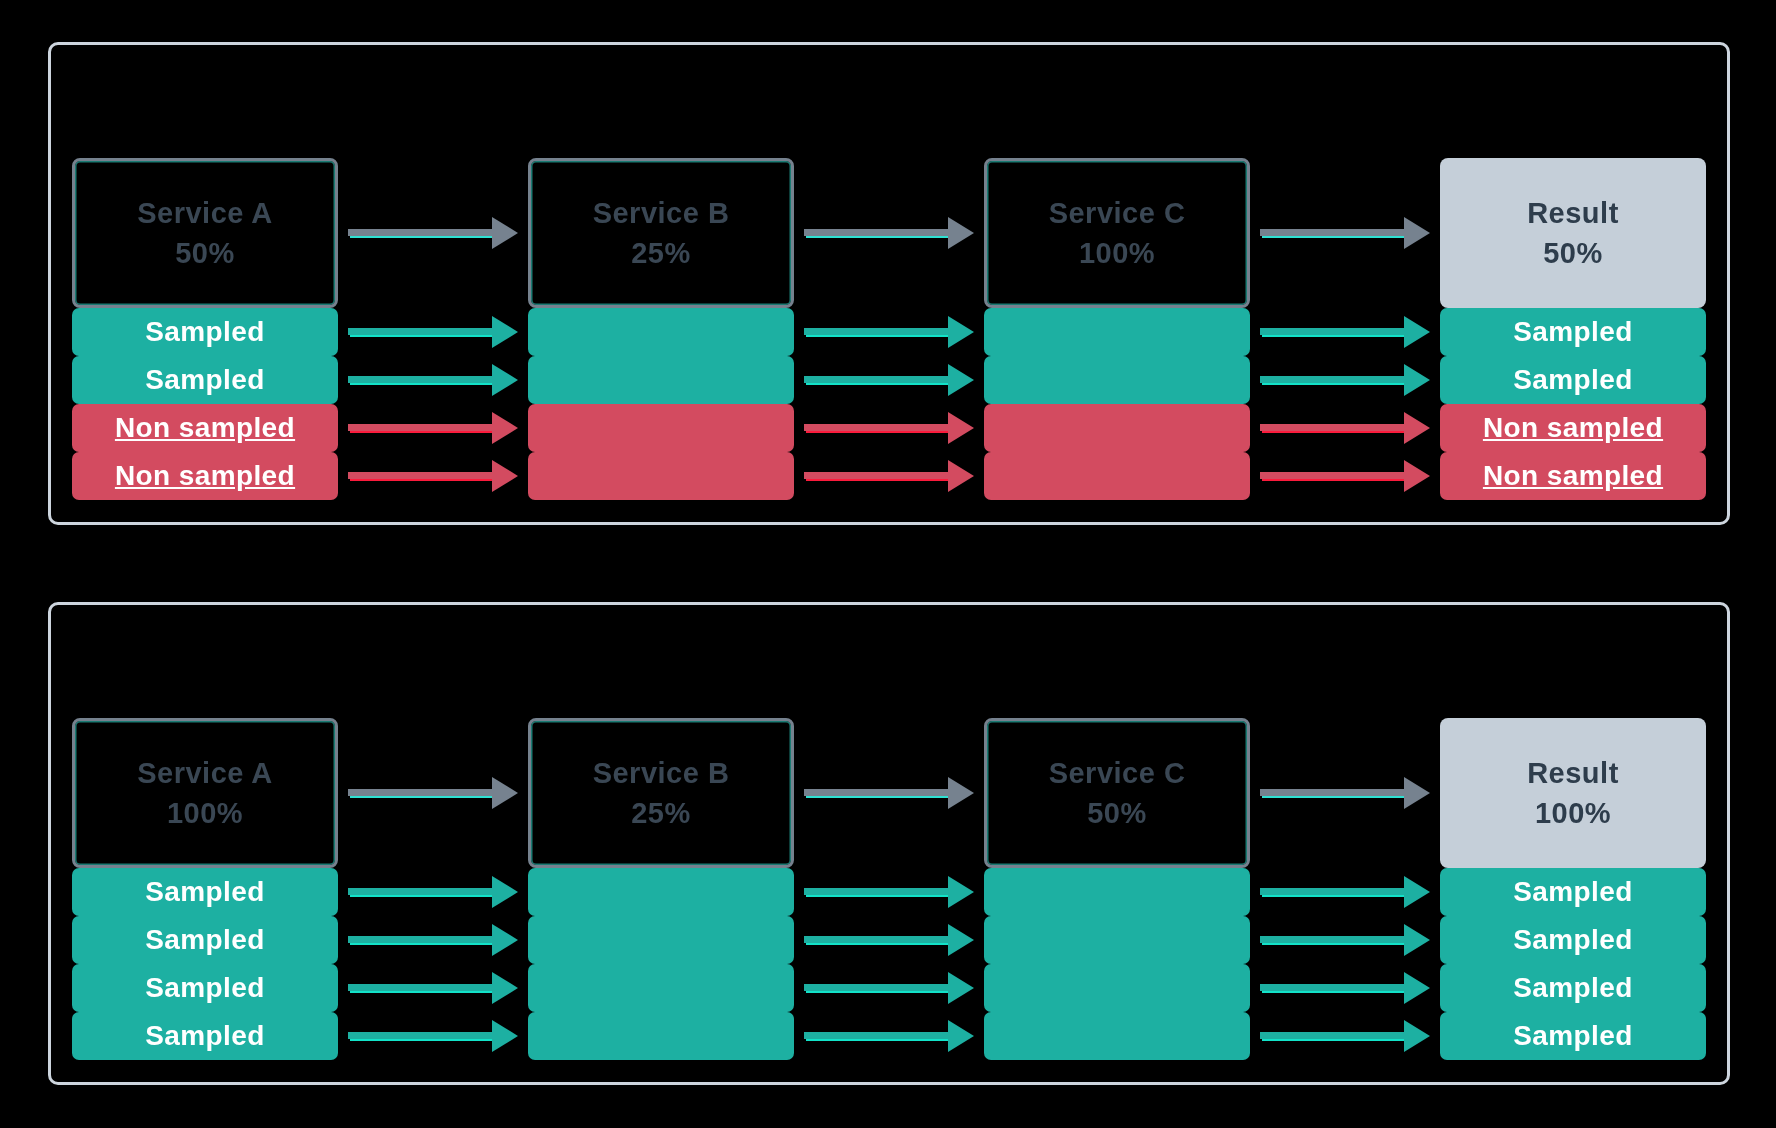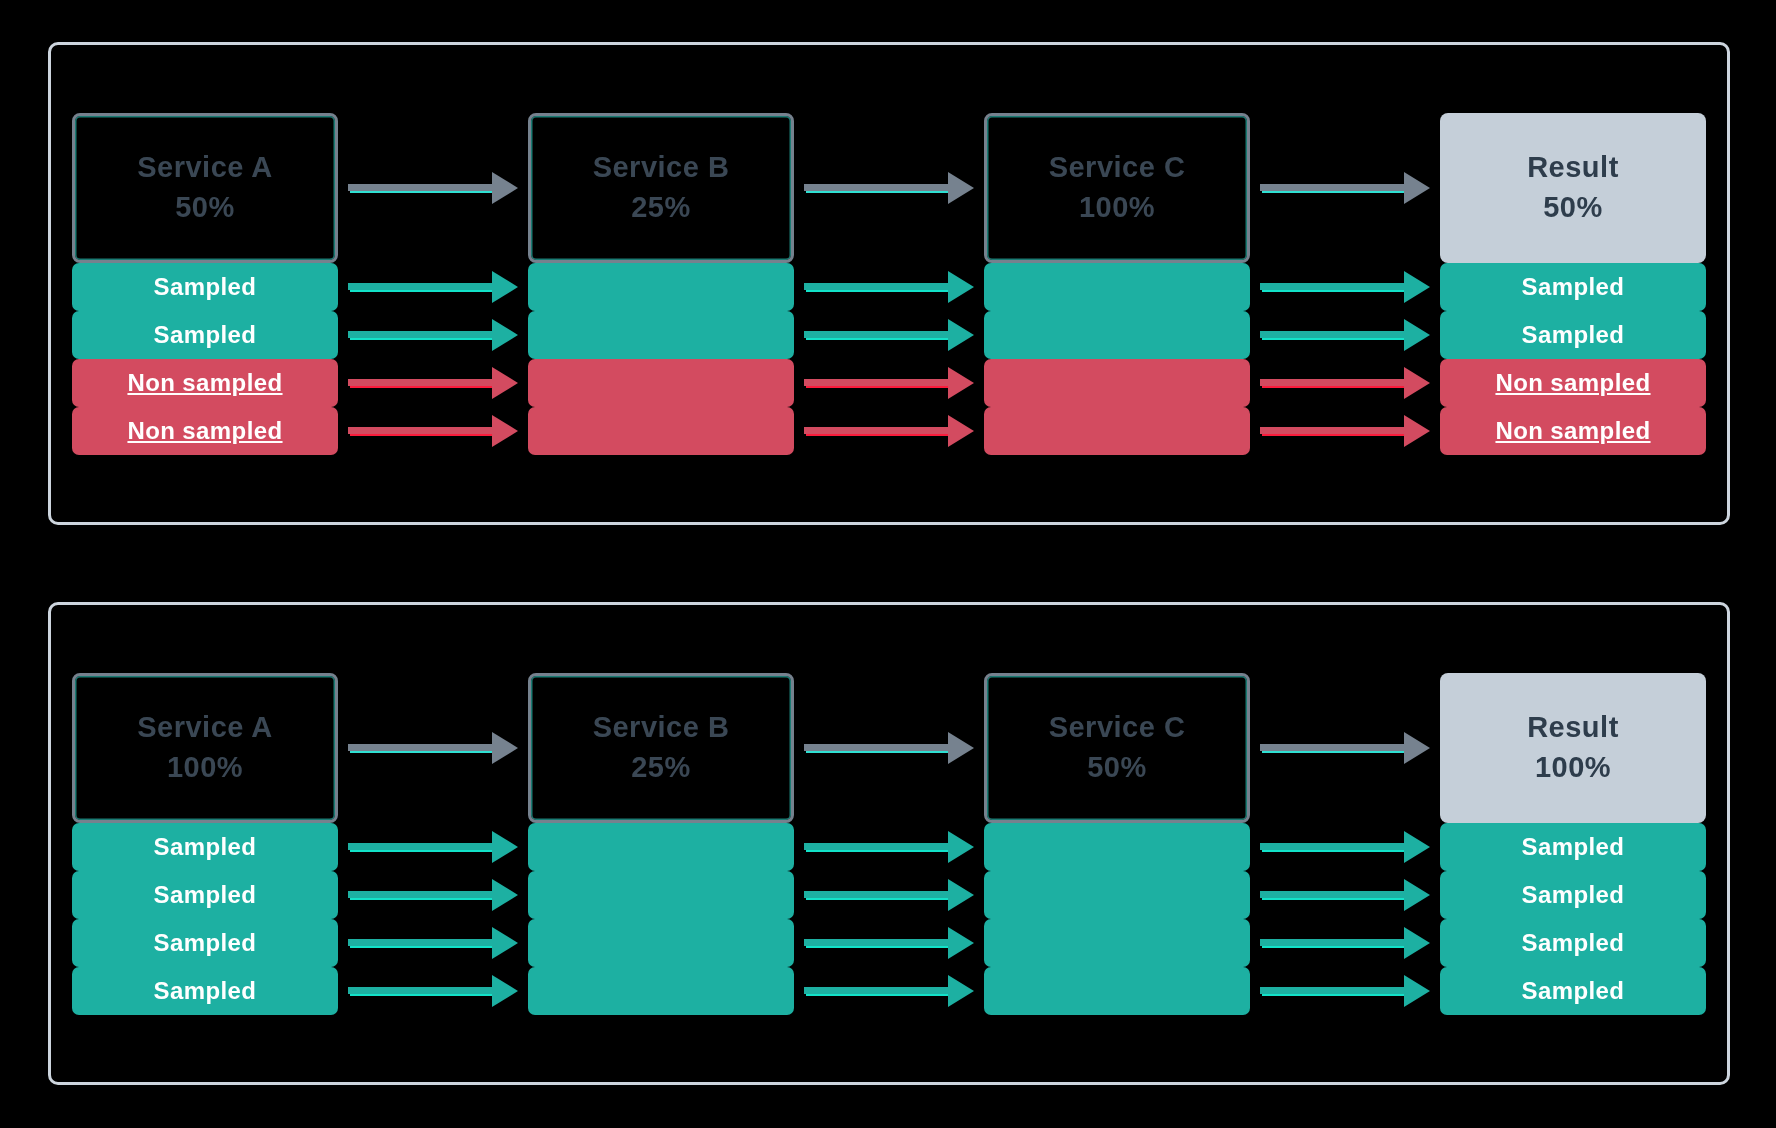--- a/index.html
+++ b/index.html
@@ -15,21 +15,21 @@
     padding:42px 46px 43px 48px;
     display:flex; flex-direction:column; gap:77px;
     background:#000;
   }
   .panel {
     box-sizing:border-box;
     flex:1;
     border:3px solid var(--panel-border);
     border-radius:10px;
     padding:22px 21px;
-    display:flex; flex-direction:column; justify-content:center;
+    display:flex; flex-direction:column; justify-content:flex-end;
   }
   .row {
     display:grid;
     grid-template-columns:266px 190px 266px 190px 266px 190px 266px;
     align-items:center;
   }
   
   .node {
     box-sizing:border-box;
     height:150px;
@@ -47,21 +47,21 @@
   .node.result {
     background:var(--result-bg);
     color:var(--result-text);
   }
   
   .bar {
     box-sizing:border-box;
     height:48px;
     border-radius:7px;
     display:flex; justify-content:center; align-items:center;
-    color:#fff; font-size:24px; font-weight:700; letter-spacing:.4px;
+    color:#fff; font-size:28px; font-weight:700; letter-spacing:.4px;
   }
   .bar.sampled { background:var(--sampled); }
   .bar.non-sampled { background:var(--non-sampled);text-decoration:underline; }
   
   .arrow-cell { display:flex; justify-content:center; align-items:center; }
   .arrow { position:relative; width:170px; height:32px; }
   .arrow .shaft {
     position:absolute; left:0; top:12px; width:146px; height:7px;
     background:var(--ac);
   }

